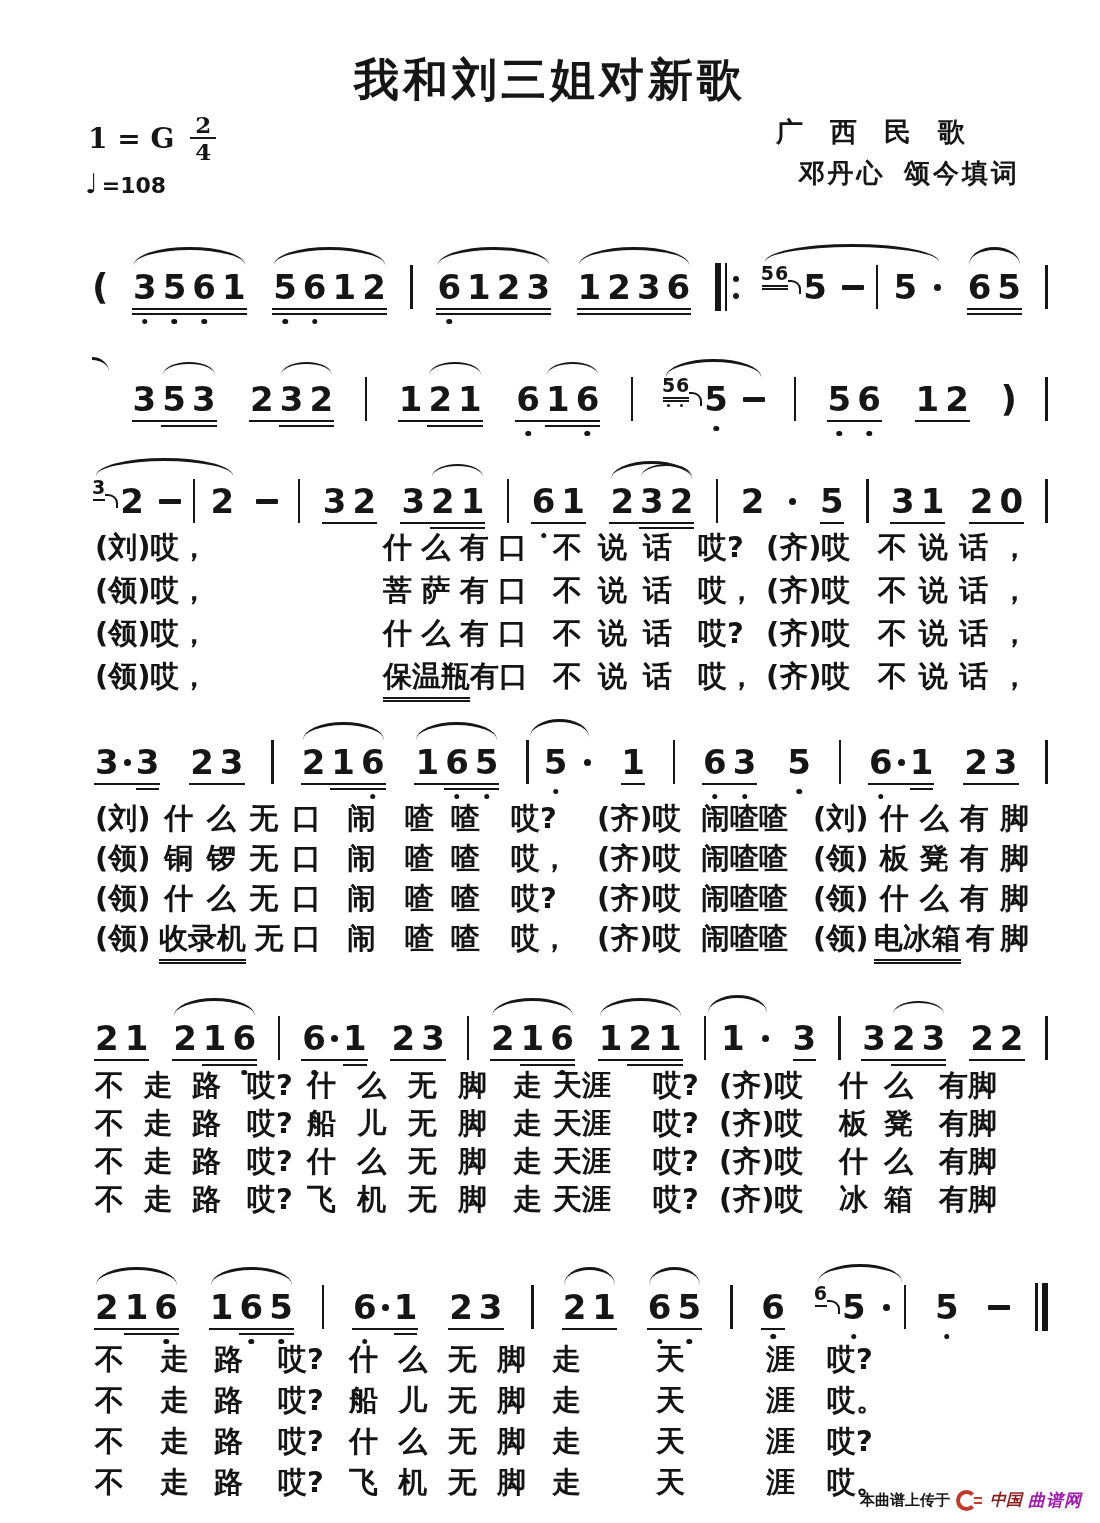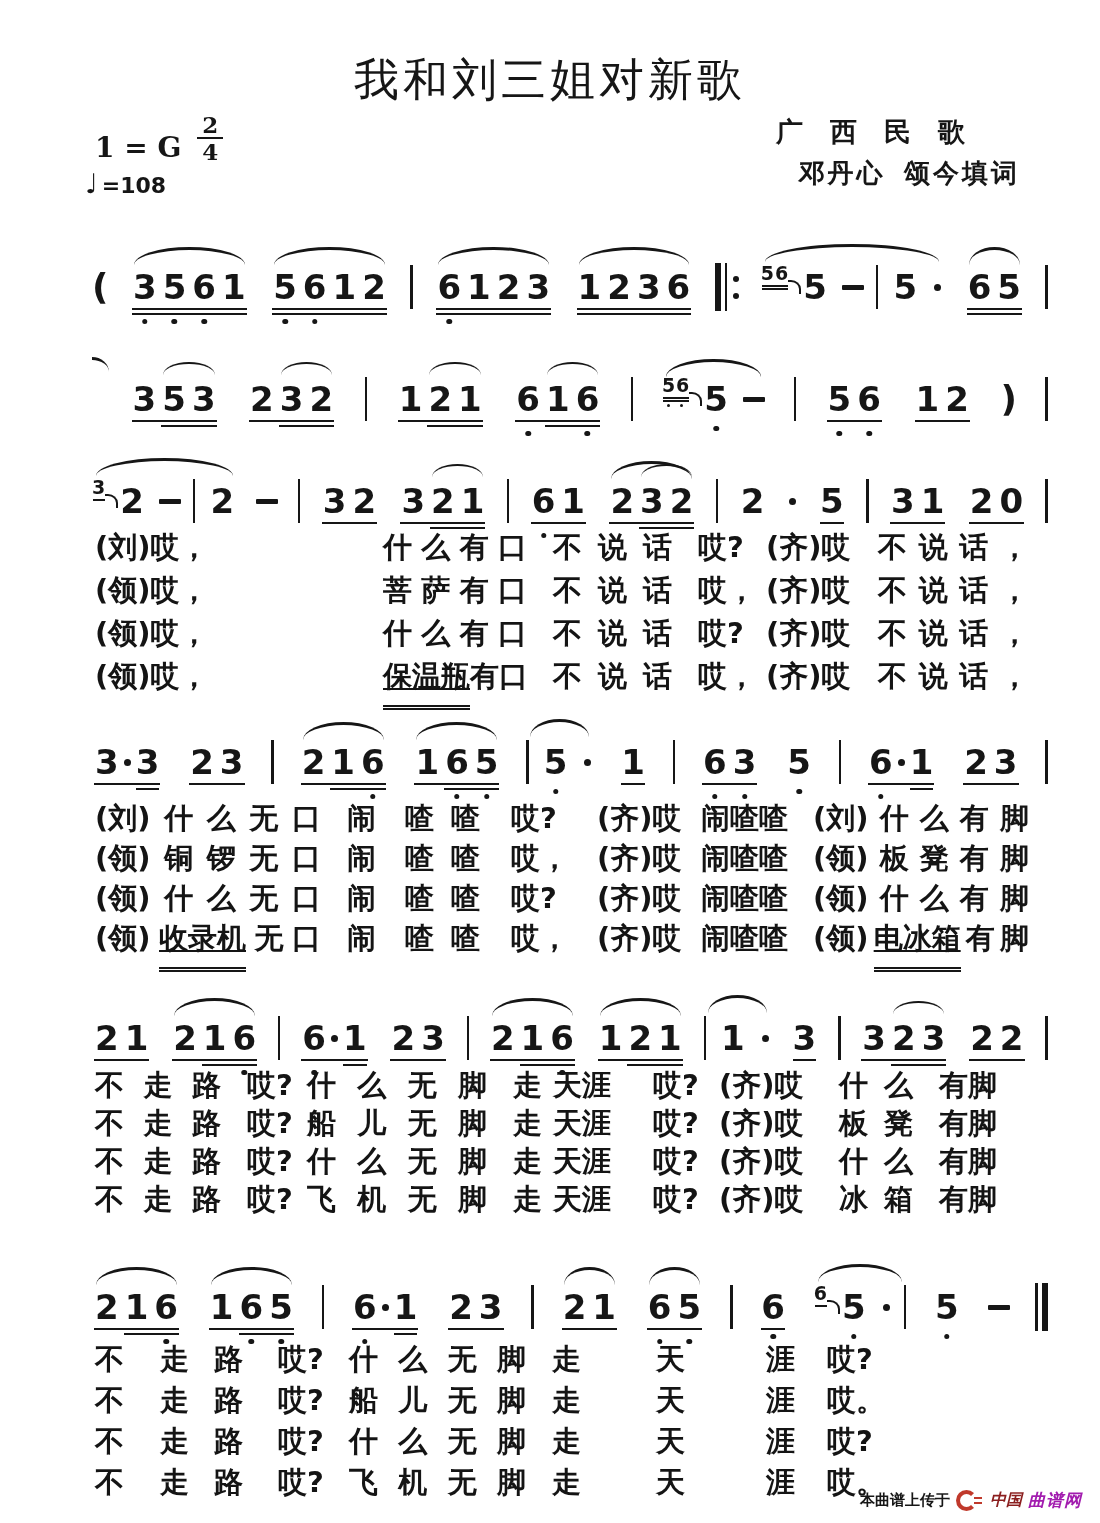--- a/index.html
+++ b/index.html
@@ -1,22 +1,22 @@
 <!DOCTYPE html>
 <html><head>
 <meta charset="utf-8">
 <style>
   html,body{margin:0;padding:0;background:#ffffff;}
   .page{position:relative;width:1100px;height:1523px;background:#fff;overflow:hidden;
         font-family:"DejaVu Sans",sans-serif;color:#161616;}
 
   
   .title{position:absolute;top:50px;left:0;width:100%;text-align:center;
-         font-size:45px;font-weight:400;letter-spacing:4px;}
-  .keyrow{position:absolute;left:95px;top:112px;display:flex;align-items:flex-end;
+         font-size:45px;font-weight:700;letter-spacing:4px;}
+  .keyrow{position:absolute;left:88px;top:112px;display:flex;align-items:center;
           font:700 28px "DejaVu Serif",serif;}
   .frac{display:inline-flex;flex-direction:column;align-items:center;
         font:700 23px "DejaVu Serif",serif;line-height:25px;margin-left:16px;}
   .frac .ftop{border-bottom:2.2px solid #161616;padding:0 5px;}
   .tempo{position:absolute;left:85px;top:168px;font:700 22px "DejaVu Sans",sans-serif;}
   .tempo .glyph{font-size:27px;margin-right:4px;}
   .attr1{position:absolute;right:108px;top:114px;font-size:27px;font-weight:700;letter-spacing:27px;}
   .attr2{position:absolute;right:80px;top:156px;font-size:26px;font-weight:700;letter-spacing:3px;font-family:Liberation Mono, monospace;}
 
   
@@ -64,21 +64,21 @@
   
   .lblock{position:absolute;left:95px;width:960px;}
   .lb1{top:528px;} .lb2{top:799px;} .lb3{top:1066px;} .lb4{top:1340px;}
   .lrow{display:grid;font:700 29px "DejaVu Sans",sans-serif;color:#141414;align-items:baseline;}
   .lb1 .lrow{height:43px;grid-template-columns:288px 170px 145px 68px 112px 1fr;}
   .lb2 .lrow{height:40px;grid-template-columns:252px 58px 46px 60px 86px 104px 112px 1fr;}
   .lb3 .lrow{height:38px;grid-template-columns:152px 60px 206px 40px 100px 66px 120px 100px 1fr;}
   .lb4 .lrow{height:41px;grid-template-columns:65px 54px 64px 71px 203px 104px 110px 61px 1fr;}
   .lc{white-space:nowrap;}
   .jc{display:flex;justify-content:space-between;padding-right:26px;box-sizing:border-box;}
-  .dul{border-bottom:5px double #161616;padding-bottom:8px;text-decoration:underline;}
+  .dul{border-bottom:5px double #161616;padding-bottom:0px;}
 
   
   .footer{position:absolute;right:18px;top:1489px;display:flex;align-items:center;gap:6px;
           font:700 15px "DejaVu Sans",sans-serif;margin-left:44px;}
   .sitelogo{width:13px;height:13px;border:4px solid #c0392b;border-right-color:transparent;
             border-radius:50%;display:inline-block;}
   .loglines{display:inline-flex;flex-direction:column;gap:2.5px;margin-left:-9px;margin-right:2px;}
   .loglines i{width:8px;height:2.2px;background:#c0392b;display:block;}
   .siteA{color:#8b1f1f;font-style:italic;font-size:16px;}
   .siteB{color:#a21caf;font-style:italic;font-size:17px;letter-spacing:1px;}

